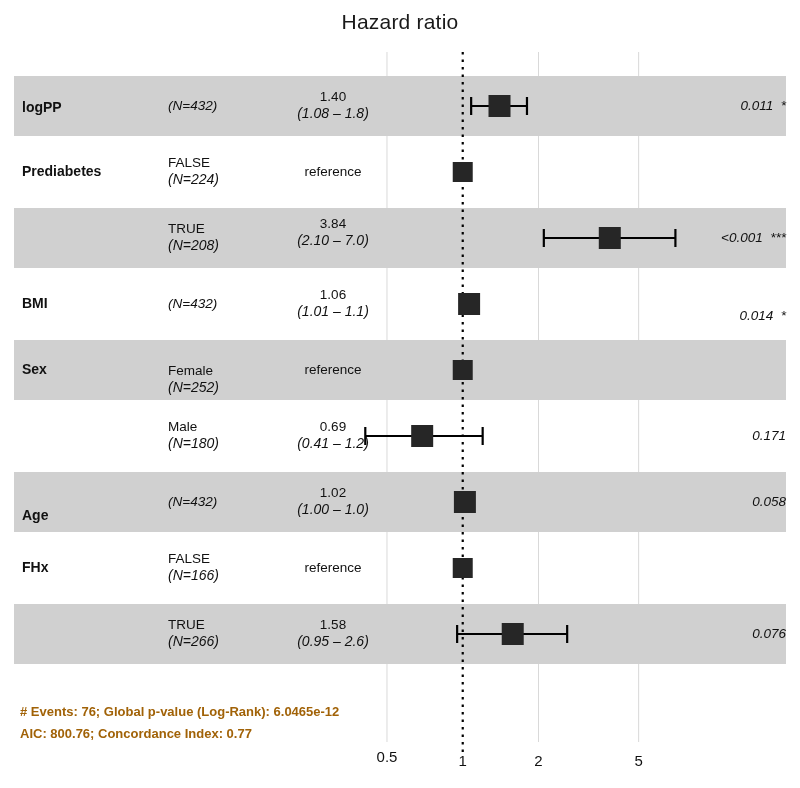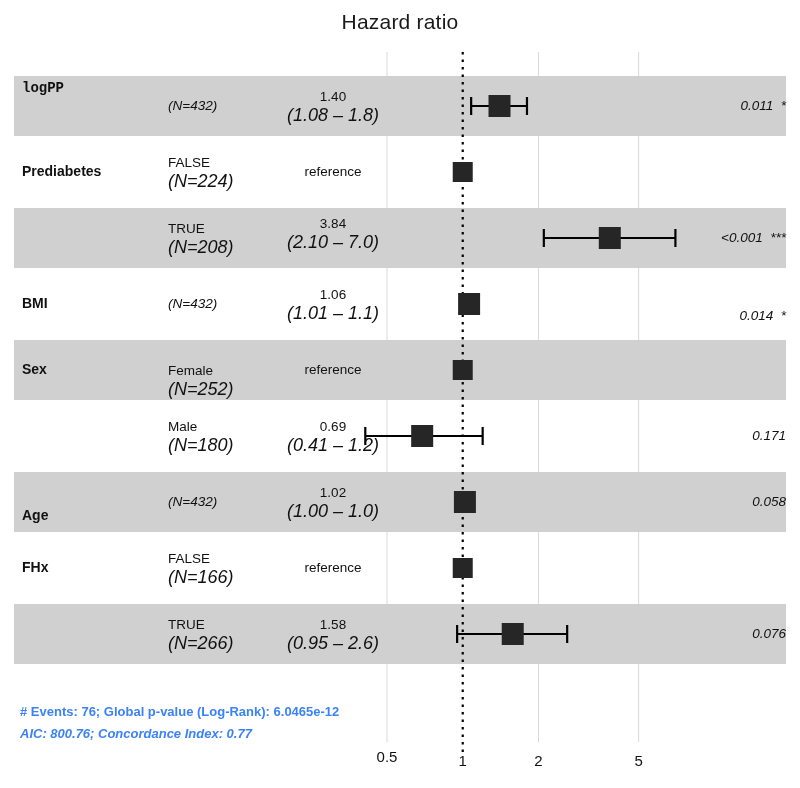--- a/index.html
+++ b/index.html
@@ -58,28 +58,28 @@
     text-align: right;
     font-style: italic;
     font-size: 13.5px;
   }
   .c-level.upright, .c-est.upright {
     font-style: normal;
   }
   .sub {
     display: block;
     font-style: italic;
-    font-size: 18px;
+    font-size: 14px;
   }
   .footer {
     position: absolute;
     left: 20px;
     font-size: 13px;
     font-weight: bold;
-    color: #3b82f6;
+    color: #a16207;
     white-space: pre;
   }
   .axis-label {
     position: absolute;
     font-size: 15px;
     color: #111;
     text-align: center;
     transform: translateX(-50%);
   }
 </style>
@@ -124,21 +124,21 @@
       <line x1="457.13010098476127" x2="567.1646834334883" y1="634" y2="634" stroke="#000000" stroke-width="2.2"></line>
       <line x1="457.13010098476127" x2="457.13010098476127" y1="625" y2="643" stroke="#000000" stroke-width="2.2"></line>
       <line x1="567.1646834334883" x2="567.1646834334883" y1="625" y2="643" stroke="#000000" stroke-width="2.2"></line>
       <rect x="501.72835761243164" y="623" width="22" height="22" fill="#262626"></rect>
     </svg>
   <div id="overlay">
       <div class="axis-label" style="left: 386.981px; top: 748px;">0.5</div>
       <div class="axis-label" style="left: 462.736px; top: 752px;">1</div>
       <div class="axis-label" style="left: 538.491px; top: 752px;">2</div>
       <div class="axis-label" style="left: 638.633px; top: 752px;">5</div>
-      <div class="cell c-var" style="top: 80px; font-family: Liberation Mono, monospace;">logPP</div>
+      <div class="cell c-var" style="top: 99px;">logPP</div>
       <div class="cell c-level" style="top: 98px;">(N=432)</div>
       <div class="cell c-est" style="top: 89px;"><span style="font-style: normal;">1.40</span><span class="sub">(1.08 – 1.8)</span></div>
       <div class="cell c-p" style="top: 98px;">0.011  *</div>
       <div class="cell c-var" style="top: 163px;">Prediabetes</div>
       <div class="cell c-level upright" style="top: 155px;"><span>FALSE</span><span class="sub">(N=224)</span></div>
       <div class="cell c-est upright" style="top: 164px;">reference</div>
       <div class="cell c-level upright" style="top: 221px;"><span>TRUE</span><span class="sub">(N=208)</span></div>
       <div class="cell c-est" style="top: 216px;"><span style="font-style: normal;">3.84</span><span class="sub">(2.10 – 7.0)</span></div>
       <div class="cell c-p" style="top: 230px;">&lt;0.001  ***</div>
       <div class="cell c-var" style="top: 295px;">BMI</div>
@@ -155,15 +155,15 @@
       <div class="cell c-level" style="top: 494px;">(N=432)</div>
       <div class="cell c-est" style="top: 485px;"><span style="font-style: normal;">1.02</span><span class="sub">(1.00 – 1.0)</span></div>
       <div class="cell c-p" style="top: 494px;">0.058</div>
       <div class="cell c-var" style="top: 559px;">FHx</div>
       <div class="cell c-level upright" style="top: 551px;"><span>FALSE</span><span class="sub">(N=166)</span></div>
       <div class="cell c-est upright" style="top: 560px;">reference</div>
       <div class="cell c-level upright" style="top: 617px;"><span>TRUE</span><span class="sub">(N=266)</span></div>
       <div class="cell c-est" style="top: 617px;"><span style="font-style: normal;">1.58</span><span class="sub">(0.95 – 2.6)</span></div>
       <div class="cell c-p" style="top: 626px;">0.076</div>
       <div class="footer" style="top: 704px;"># Events: 76; Global p-value (Log-Rank): 6.0465e-12</div>
-      <div class="footer" style="top: 726px; font-style: italic;">AIC: 800.76; Concordance Index: 0.77</div>
+      <div class="footer" style="top: 726px;">AIC: 800.76; Concordance Index: 0.77</div>
     </div>
 </div>
 
 </body></html>

